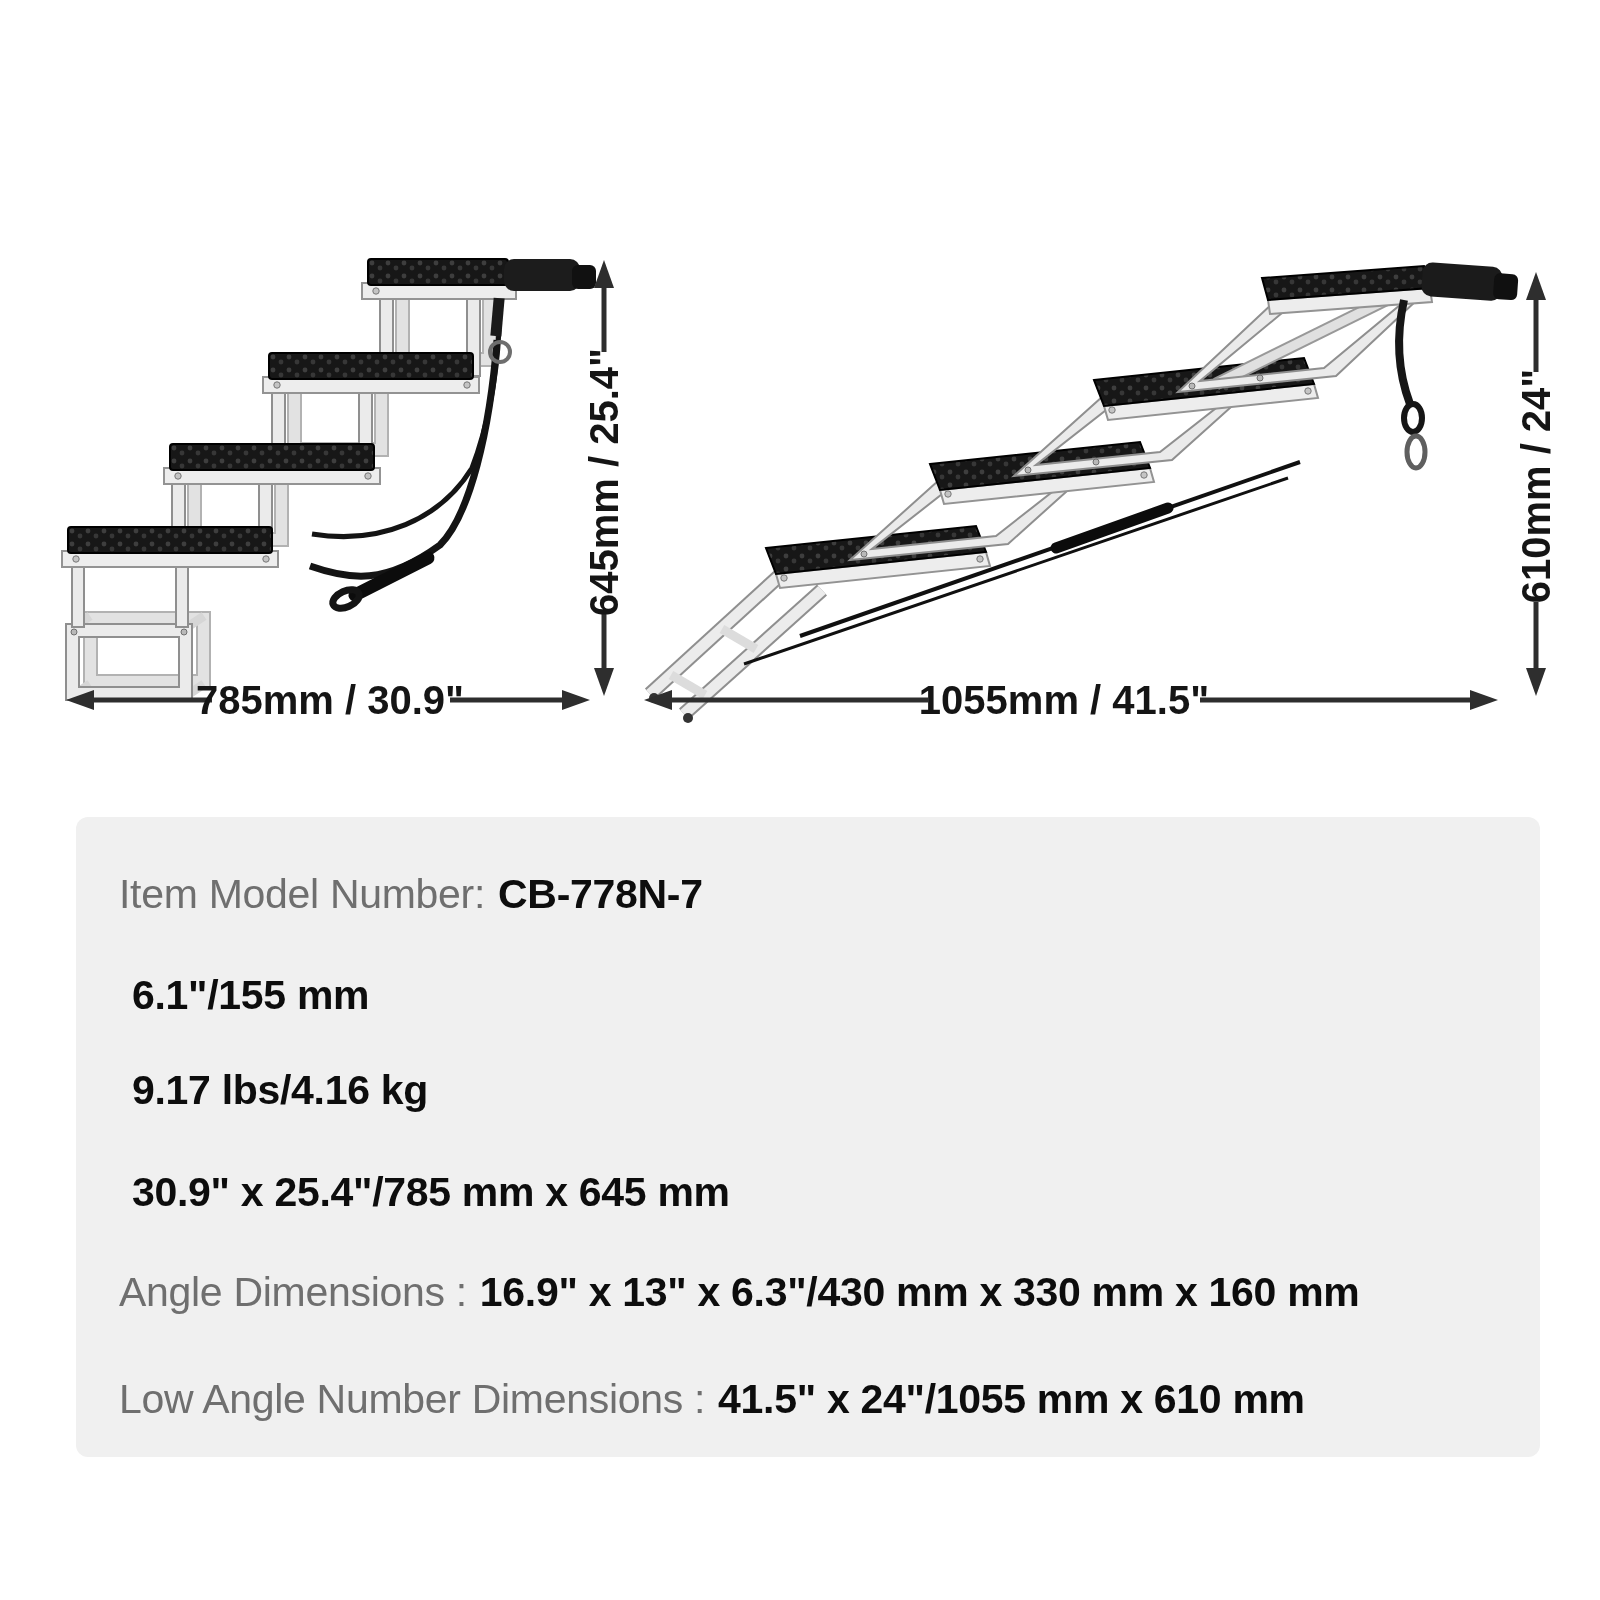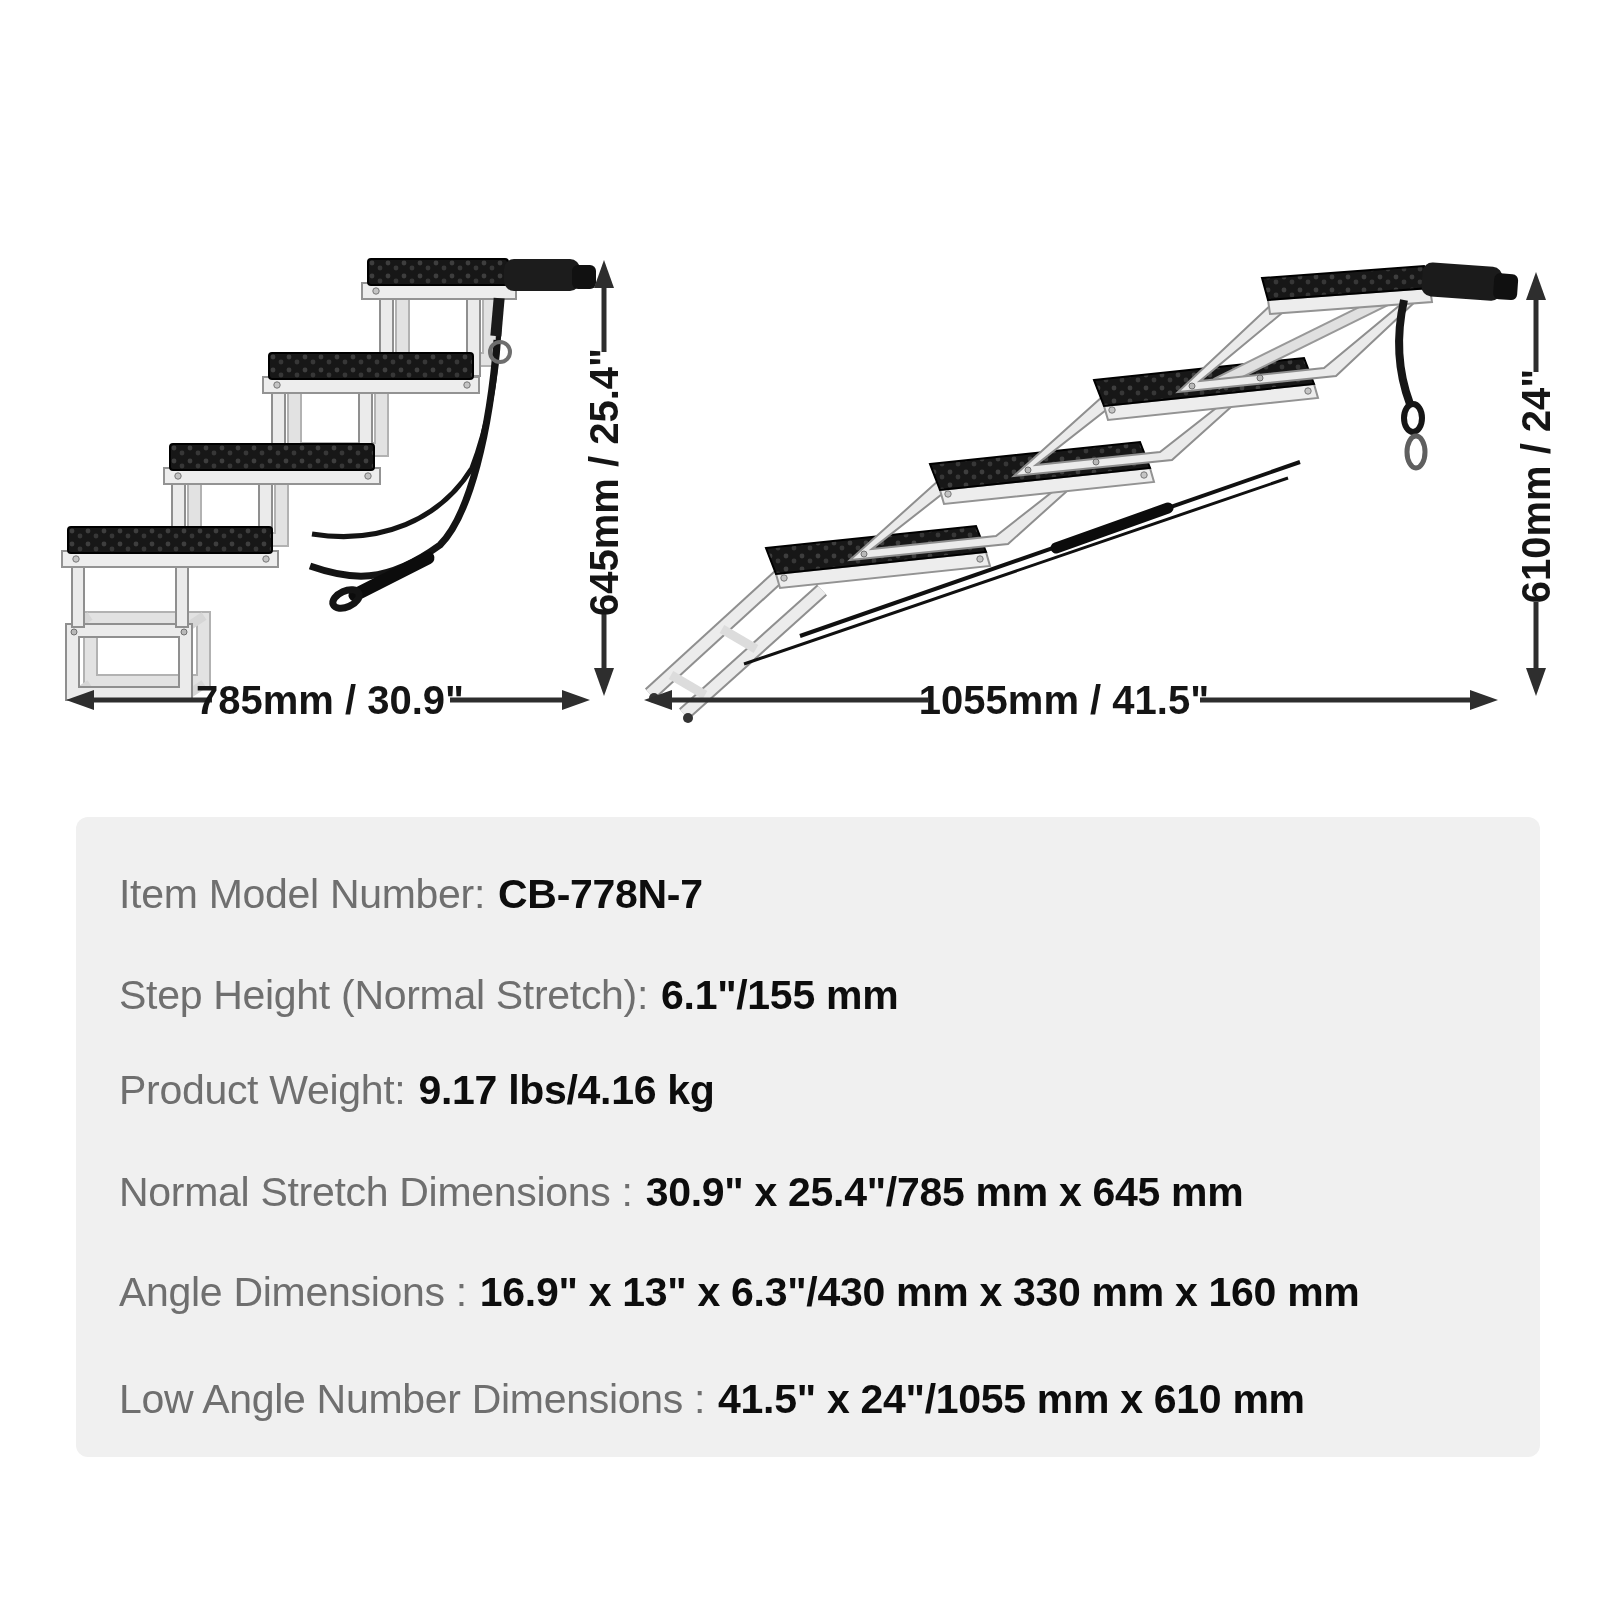--- a/index.html
+++ b/index.html
@@ -193,29 +193,26 @@
     </g>
     <text class="dim-text" transform="rotate(-90 1536 486)" x="1536" y="486" text-anchor="middle" dominant-baseline="central">610mm / 24"</text>
   </svg>
 
   <section class="spec-panel">
     <div class="spec-row" style="top:49px">
       <span class="spec-label">Item Model Number:</span>
       <span class="spec-value">CB-778N-7</span>
     </div>
     <div class="spec-row" style="top:150px">
-      <span class="spec-label">Step Height (Normal Stretch):</span>
       <span class="spec-value">6.1"/155 mm</span>
     </div>
     <div class="spec-row" style="top:245px">
-      <span class="spec-label">Product Weight:</span>
       <span class="spec-value">9.17 lbs/4.16 kg</span>
     </div>
     <div class="spec-row" style="top:347px">
-      <span class="spec-label">Normal Stretch Dimensions :</span>
       <span class="spec-value">30.9" x 25.4"/785 mm x 645 mm</span>
     </div>
     <div class="spec-row" style="top:447px">
       <span class="spec-label">Angle Dimensions :</span>
       <span class="spec-value">16.9" x 13" x 6.3"/430 mm x 330 mm x 160 mm</span>
     </div>
     <div class="spec-row" style="top:554px">
       <span class="spec-label">Low Angle Number Dimensions :</span>
       <span class="spec-value">41.5" x 24"/1055 mm x 610 mm</span>
     </div>

